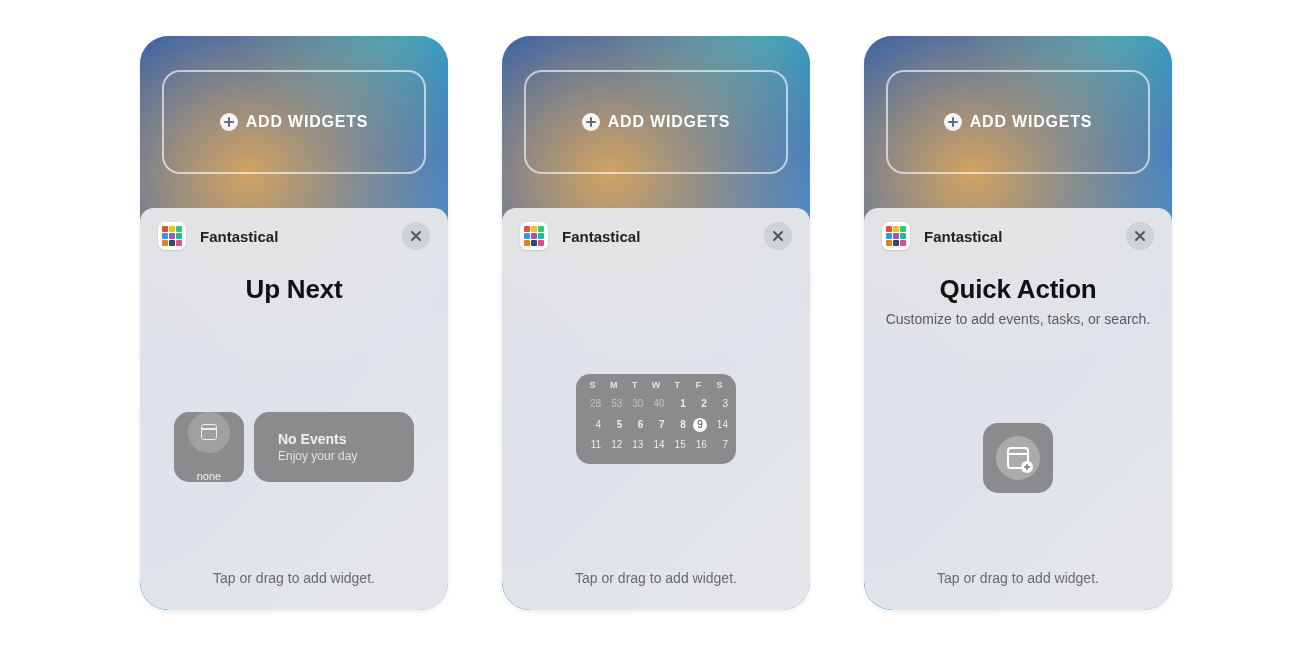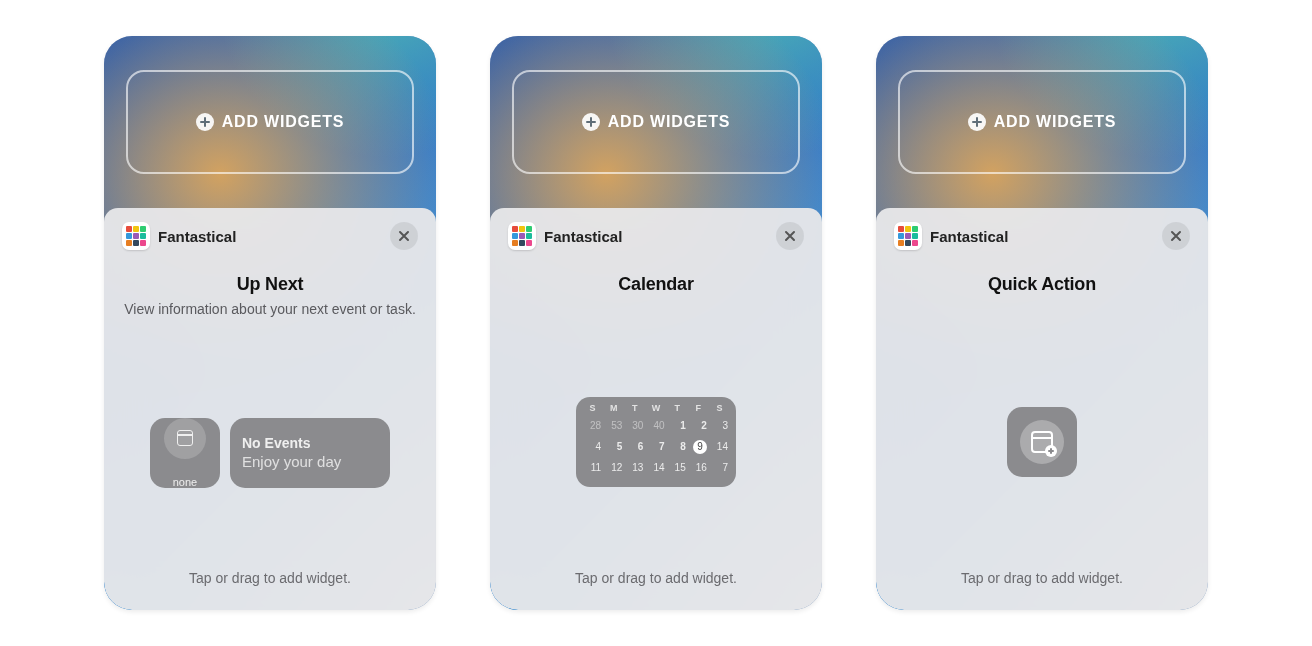--- a/index.html
+++ b/index.html
@@ -8,21 +8,21 @@
     height: 646px;
     background: #fff;
     font-family: -apple-system, BlinkMacSystemFont, "Segoe UI", sans-serif;
     display: flex;
     justify-content: center;
     align-items: flex-start;
     gap: 54px;
     padding-top: 36px;
   }
   .panel {
-    width: 332px;
+    width: 308px;
     height: 574px;
     border-radius: 28px;
     overflow: hidden;
     position: relative;
     box-shadow: 0 2px 5px rgba(0,0,0,0.08);
     display: flex;
     flex-direction: column;
     background: #e8e8ea;
   }
   .wallpaper {
@@ -75,21 +75,21 @@
     background: rgba(232,232,234,0.95);
     backdrop-filter: blur(20px);
     border-radius: 14px 14px 28px 28px;
     padding: 14px 18px 18px 18px;
     display: flex;
     flex-direction: column;
   }
   .sheet-header {
     display: flex;
     align-items: center;
-    gap: 8px;
+    gap: 14px;
     justify-content: center;
   }
   .app-icon {
     width: 28px; height: 28px;
     border-radius: 7px;
     background: #fff;
     display: grid;
     grid-template-columns: repeat(3, 1fr);
     grid-template-rows: repeat(3, 1fr);
     padding: 4px;
@@ -101,21 +101,21 @@
   .close-btn {
     margin-left: auto;
     width: 28px; height: 28px;
     border-radius: 50%;
     background: rgba(0,0,0,0.08);
     display: flex; align-items: center; justify-content: center;
     cursor: pointer;
   }
   .close-btn svg { width: 12px; height: 12px; }
   .title-block { text-align: center; margin-top: 24px; }
-  .title { font-size: 18px; font-weight: 700; color: #111; letter-spacing: -0.2px; }
+  .title { font-size: 26px; font-weight: 700; color: #111; letter-spacing: -0.2px; }
   .subtitle { font-size: 14px; color: #5a5a5e; margin-top: 6px; }
   .preview-area {
     flex: 1;
     display: flex;
     align-items: center;
     justify-content: center;
     gap: 10px;
     padding-top: 18px;
   }
   .hint {
@@ -142,25 +142,25 @@
     flex-direction: column;
   }
   .w-small .lbl { font-size: 11px; margin-top: 17px; }
   .cal-glyph { width:16px;height:16px;border:1.5px solid #efefef;border-radius:3px;position:relative; }
   .cal-glyph::before{content:"";position:absolute;top:3px;left:0;right:0;height:1.5px;background:#efefef;}
   .w-med {
     width: 160px; height: 70px;
     border-radius: 15px;
     background: #8b8b8e;
     color: #efefef;
-    padding: 10px 12px;
+    padding: 10px 24px;
     display:flex; flex-direction:column; justify-content:center;
   }
   .w-med .t1 { font-size: 14px; font-weight: 700; }
-  .w-med .t2 { font-size: 15px; opacity: 0.85; margin-top: 2px; }
+  .w-med .t2 { font-size: 12px; opacity: 0.85; margin-top: 2px; }
 
   
   .w-cal {
     width: 160px; height: 90px;
     border-radius: 14px;
     background: #8b8b8e;
     color: #ececec;
     padding: 6px 8px 8px 8px;
     display: grid;
     grid-template-columns: repeat(7, 1fr);
@@ -235,21 +235,20 @@
       </div>
       <span class="app-name">Fantastical</span>
       <div class="close-btn">
         <svg viewBox="0 0 12 12">
             <path d="M2 2 L10 10 M10 2 L2 10" stroke="#555" stroke-width="2" stroke-linecap="round" fill="none"></path>
           </svg>
       </div>
     </div>
     <div class="title-block">
       <div class="title">Up Next</div>
-      <div class="subtitle">View information about your next event or task.</div>
     </div>
     <div class="preview-area">
       <div class="w-small">
         <div class="circle">
           <span class="cal-glyph"></span>
         </div>
         <span class="lbl">none</span>
       </div>
       <div class="w-med">
         <div class="t1">No Events</div>
@@ -280,23 +279,20 @@
         <span style="background:#e67e22"></span>
           <span style="background:#34495e"></span>
           <span style="background:#ec488d"></span>
       </div>
       <span class="app-name">Fantastical</span>
       <div class="close-btn">
         <svg viewBox="0 0 12 12">
             <path d="M2 2 L10 10 M10 2 L2 10" stroke="#555" stroke-width="2" stroke-linecap="round" fill="none"></path>
           </svg>
       </div>
-    </div>
-    <div class="title-block">
-      <div class="title">Calendar</div>
     </div>
     <div class="preview-area">
       <div class="w-cal" id="cal-grid">
           <div class="dh">S</div>
           <div class="dh">M</div>
           <div class="dh">T</div>
           <div class="dh">W</div>
           <div class="dh">T</div>
           <div class="dh">F</div>
           <div class="dh">S</div>
@@ -350,20 +346,21 @@
       </div>
       <span class="app-name">Fantastical</span>
       <div class="close-btn">
         <svg viewBox="0 0 12 12">
             <path d="M2 2 L10 10 M10 2 L2 10" stroke="#555" stroke-width="2" stroke-linecap="round" fill="none"></path>
           </svg>
       </div>
     </div>
     <div class="title-block">
       <div class="title">Quick Action</div>
+      <div class="subtitle">Customize to add events, tasks, or search.</div>
     </div>
     <div class="preview-area">
       <div class="w-qa">
         <div class="outer">
           <div class="qa-glyph">
             <div class="base"></div>
               <div class="bar"></div>
               <div class="plus"></div>
           </div>
         </div>

